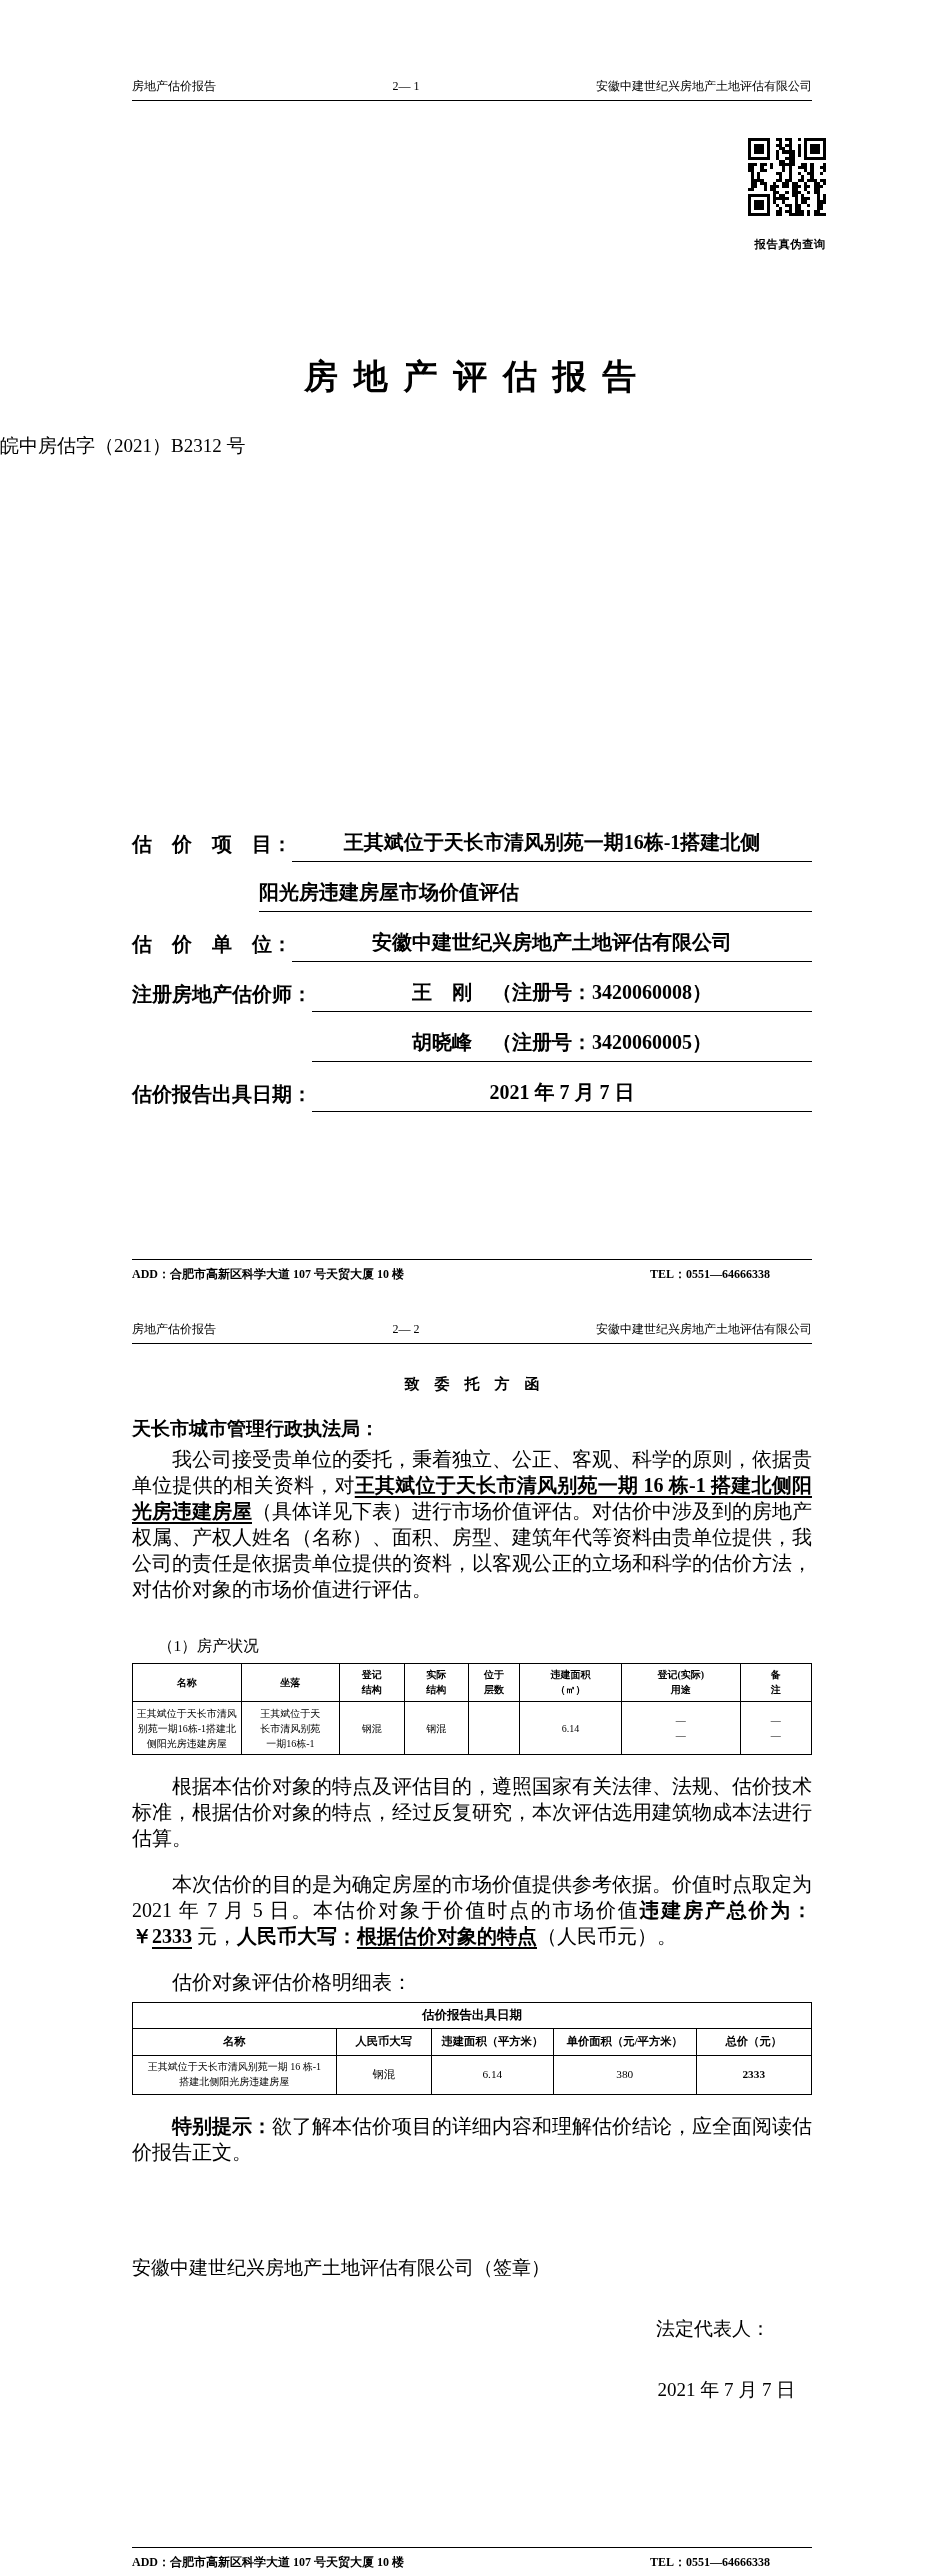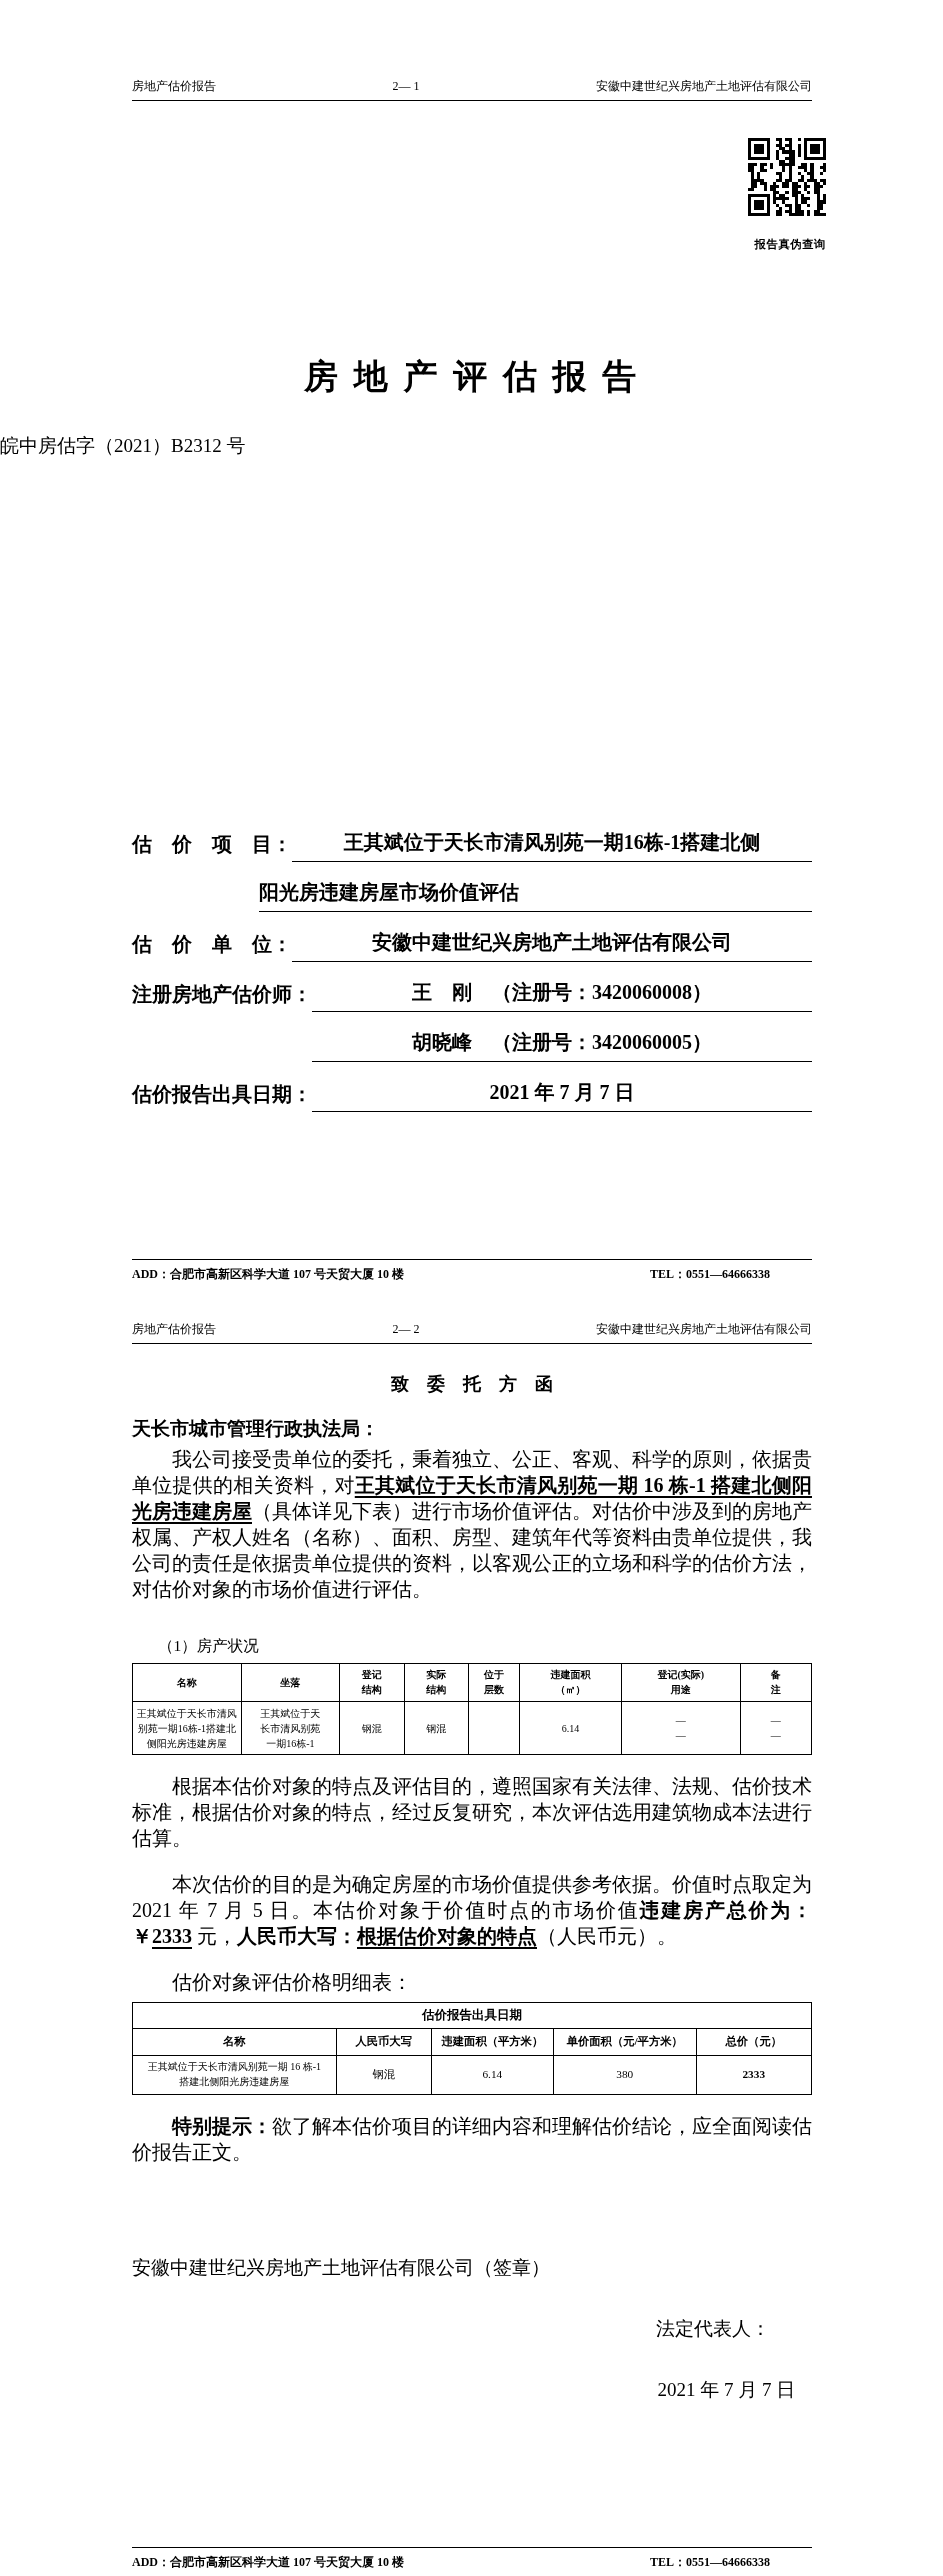--- a/index.html
+++ b/index.html
@@ -22,21 +22,21 @@
   .cover-form{position:absolute;top:812px;left:132px;right:132px;}
   .form-row{display:flex;align-items:flex-end;height:50px;}
   .flabel{font-size:20px;font-weight:bold;white-space:nowrap;padding-bottom:3.6px;}
   .flabel.ghost{visibility:hidden;}
   .fvalue{flex:1;font-size:20px;font-weight:bold;text-align:center;border-bottom:1.2px solid #000;padding-bottom:4.8px;white-space:nowrap;overflow:hidden;}
   .fvalue.left-align{text-align:left;}
   .row-indent{margin-left:127px;}
 
   
   .p2-body{position:absolute;top:83px;left:132px;right:132px;}
-  .p2-title{text-align:center;font-size:18px;font-weight:bold;line-height:27px;margin-bottom:16.7px;}
+  .p2-title{text-align:center;font-size:15px;font-weight:bold;line-height:27px;margin-bottom:16.7px;}
   .addressee{font-size:19px;font-weight:bold;line-height:27px;}
   .body-p{font-size:20px;line-height:26px;text-align:justify;text-indent:2em;margin-top:4.8px;}
   .mt-lg{margin-top:18px;}
   .mt-md{margin-top:10.7px;}
   .bu{font-weight:bold;text-decoration:underline;text-underline-offset:4.2px;}
   .b{font-weight:bold;}
   .section-label{font-size:15.5px;line-height:21.4px;margin:33px 0 0 26px;}
   table{border-collapse:collapse;width:100%;table-layout:fixed;}
   .t1{margin-top:6px;font-size:10px;}
   .t1 th,.t1 td{border:1.2px solid #000;padding:3.6px 1.8px;text-align:center;vertical-align:middle;white-space:pre-line;line-height:15px;}

